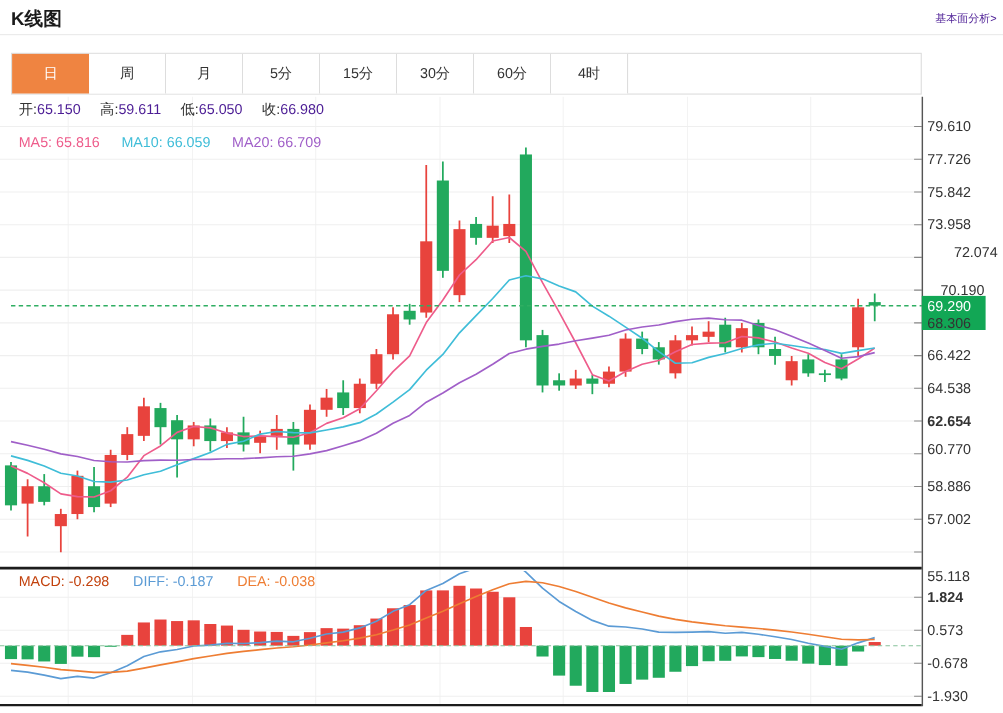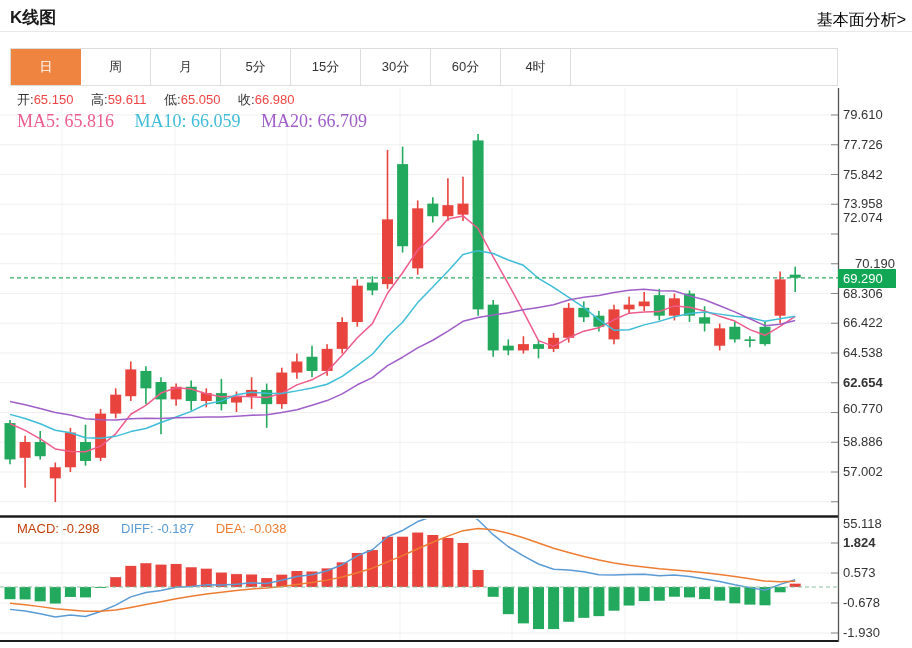--- a/index.html
+++ b/index.html
@@ -6,46 +6,46 @@
   html,body { background:#fff; }
   .page {
     position:relative; width:912px; height:648px; overflow:hidden;
     font-family:"Liberation Sans","DejaVu Sans",sans-serif; background:#fff;
   }
   svg.canvas { position:absolute; left:0; top:0; }
   .page-title {
     position:absolute; left:10px; top:6px; font-size:17px; font-weight:bold; color:#1a1a1a;
   }
   .fund-link {
-    position:absolute; right:6px; top:10px; font-size:16px; color:#000000; text-decoration:none; cursor:pointer;
+    position:absolute; right:6px; top:10px; font-size:10px; color:#4c1d95; text-decoration:none; cursor:pointer;
   }
   .title-divider {
     position:absolute; left:0; top:31px; width:912px; height:1px; background:#e9e9e9;
   }
   .tabbar {
     position:absolute; left:10px; top:48px; width:828px; height:38px;
     border:1px solid #ddd; background:#fff; display:flex;
   }
   .tab {
     width:70px; height:36px; line-height:36px; text-align:center;
     font-size:13px; color:#333; border-right:1px solid #ddd; cursor:pointer; background:#fff;
   }
   .tab.active { background:var(--tab-accent,#ef8441); color:#fff; border-right:none; }
   .quote-row { position:absolute; left:17px; top:91px; font-size:13px; height:16px; white-space:nowrap; }
   .quote-row .lbl { color:#333; }
-  .quote-row .val { color:#ef4444; margin-right:14px; }
-  .ma-row { position:absolute; left:17px; top:111px; font-size:18px; height:16px; white-space:nowrap;font-family:Liberation Serif, serif; }
+  .quote-row .val { color:#4c1d95; margin-right:14px; }
+  .ma-row { position:absolute; left:17px; top:122px; font-size:13px; height:16px; white-space:nowrap; }
   .ma-row .seg { margin-right:16px; }
   .macd-row { position:absolute; left:17px; top:521px; font-size:13px; height:16px; white-space:nowrap; }
   .macd-row .seg { margin-right:18px; }
   .axis-label {
     position:absolute; left:843px; width:64px; font-size:13px; color:#333; height:16px; line-height:16px;
   }
   .price-badge {
-    position:absolute; left:838px; top:269px; width:58px; height:19px;
+    position:absolute; left:838px; top:269px; width:58px; height:31px;
     color:#fff; font-size:13px; line-height:19px; padding-left:5px;
   }
 </style>
 </head>
 <body>
 
 <div class="page">
 
   <svg class="canvas" id="chart-svg" width="912" height="648">
       <defs>
@@ -308,21 +308,21 @@
     <span class="seg" id="dea-seg" style="color: rgb(238, 125, 51);"><span>DEA:</span> <span>-0.038</span></span>
   </div>
 
   <div class="price-badge" id="price-badge" style="background: rgb(18, 167, 85); top: 268.962px;">69.290</div>
 
   <div id="axis-labels">
       <div class="axis-label" style="top: 107px;">79.610</div>
       <div class="axis-label" style="top: 136.75px;">77.726</div>
       <div class="axis-label" style="top: 166.5px;">75.842</div>
       <div class="axis-label" style="top: 196.25px;">73.958</div>
-      <div class="axis-label" style="top: 210px;">72.074</div>
+      <div class="axis-label" style="top: 222px; text-align: right;">72.074</div>
       <div class="axis-label" style="top: 255.75px; text-align: center;">70.190</div>
       <div class="axis-label" style="top: 285.5px;">68.306</div>
       <div class="axis-label" style="top: 315.25px;">66.422</div>
       <div class="axis-label" style="top: 345px;">64.538</div>
       <div class="axis-label" style="top: 374.75px; font-weight: bold;">62.654</div>
       <div class="axis-label" style="top: 401px;">60.770</div>
       <div class="axis-label" style="top: 434.25px;">58.886</div>
       <div class="axis-label" style="top: 464px;">57.002</div>
       <div class="axis-label" style="top: 493.75px; margin-top: 22px;">55.118</div>
       <div class="axis-label" style="top: 535px; font-weight: bold;">1.824</div>

